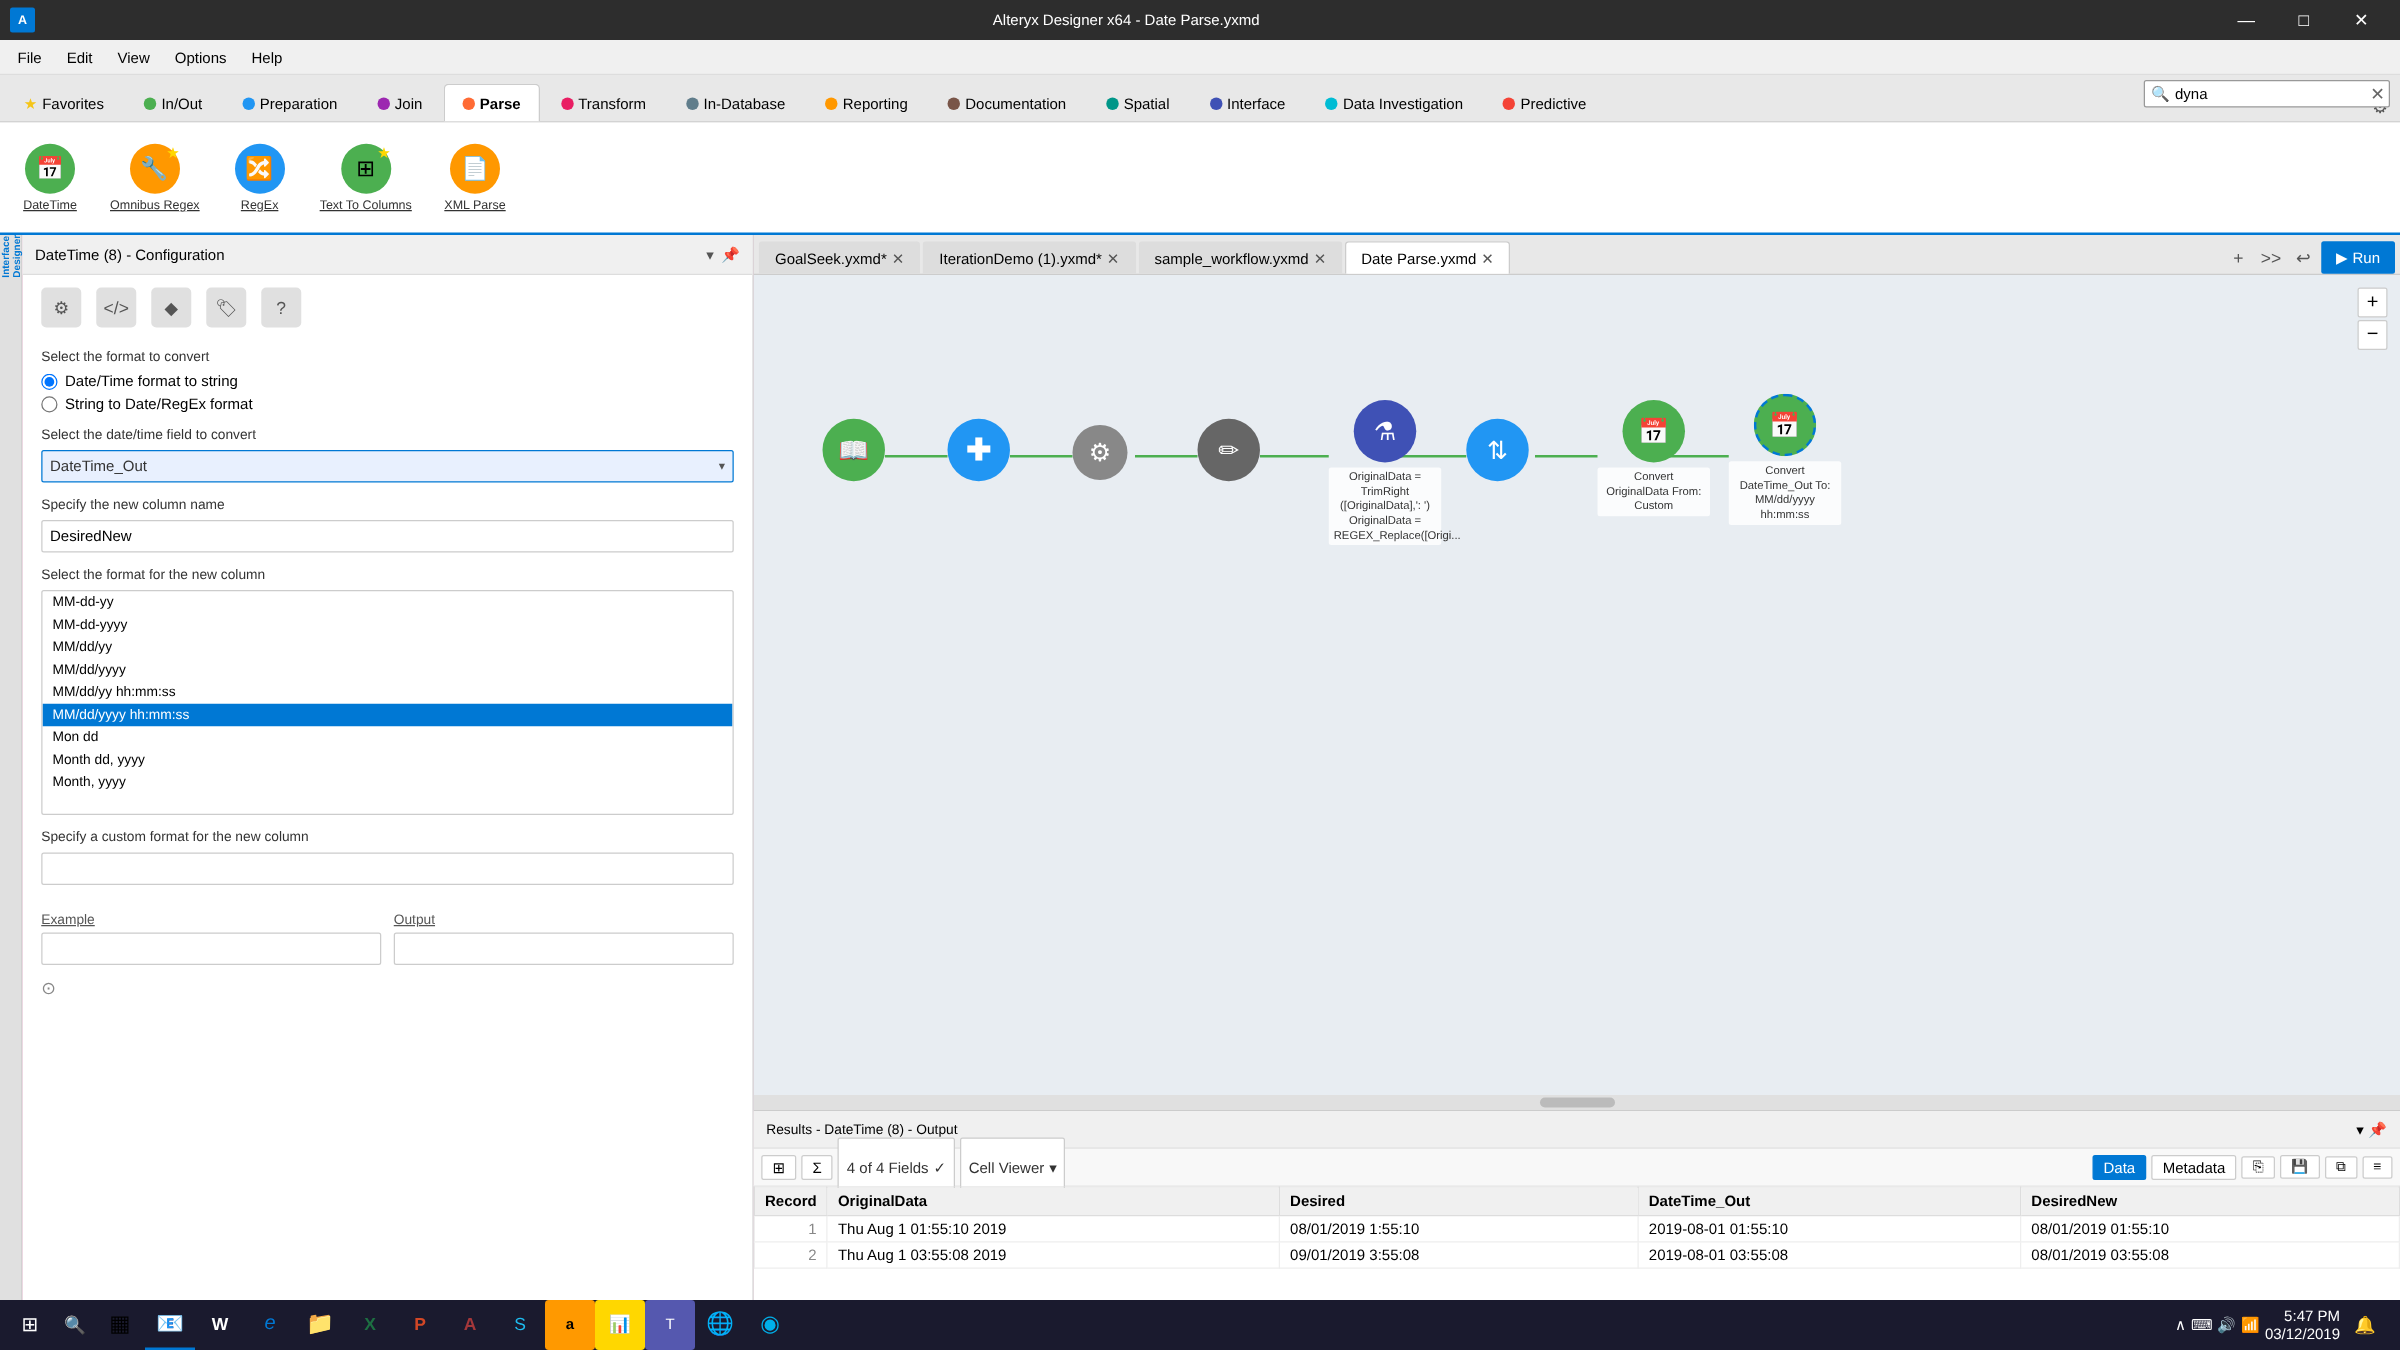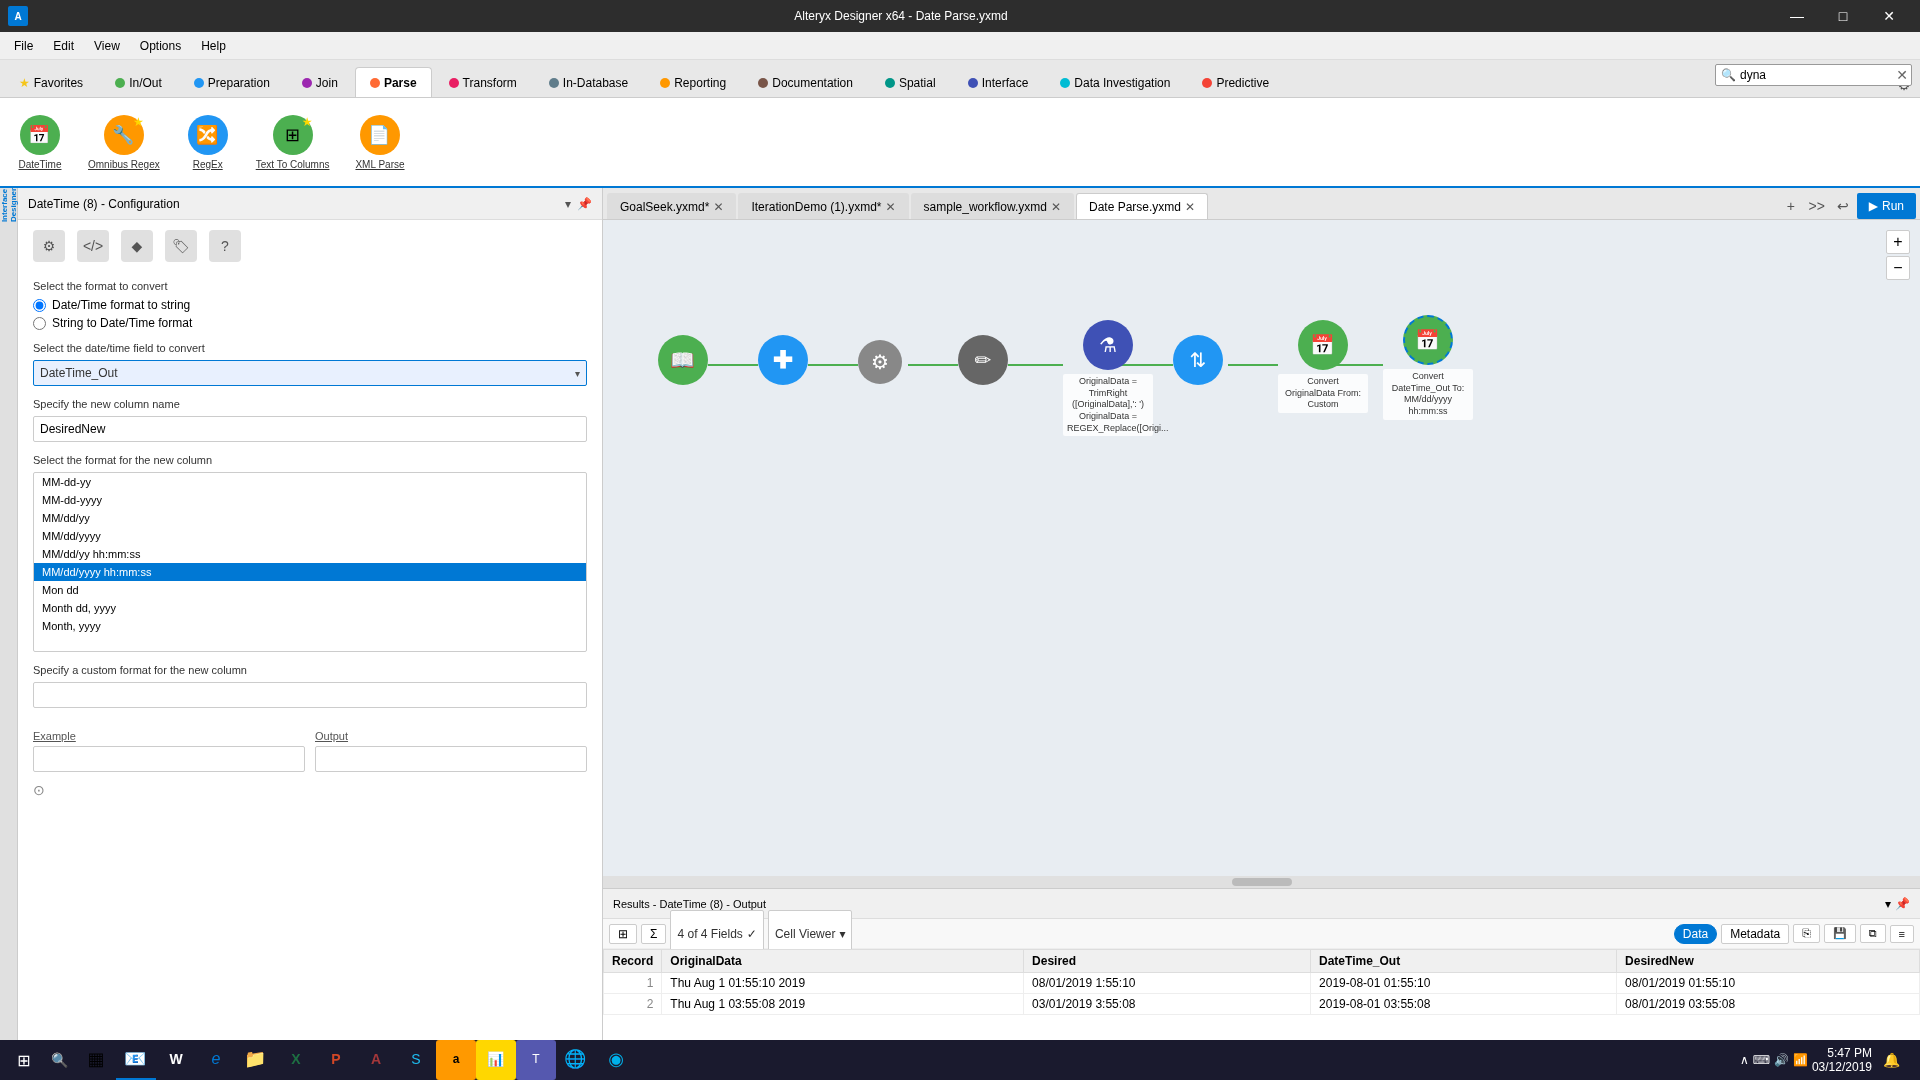--- a/index.html
+++ b/index.html
@@ -388,21 +388,21 @@
     }
     .results-btn {
       padding: 2px 8px;
       border: 1px solid #ccc;
       background: white;
       border-radius: 2px;
       cursor: pointer;
       font-size: 11px;
       display: flex; align-items: center; gap: 3px;
     }
-    .results-btn.active { background: #0078d4; color: white; border-color: #0078d4; border-radius: 10px; }
+    .results-btn.active { background: #0078d4; color: white; border-color: #0078d4; }
     .results-count {
       display: flex; align-items: center; gap: 4px;
       font-size: 11px; color: #333;
       padding: 16px 6px;
       border: 1px solid #ccc;
       border-radius: 2px;
       background: white;
     }
     .results-spacer { flex: 1; }
 
@@ -625,21 +625,21 @@
 
       <div class="config-group">
         <div class="config-label">Select the format to convert</div>
         <div class="radio-group">
           <label class="radio-item">
             <input type="radio" name="format_type" checked="" style="">
             <span>Date/Time format to string</span>
           </label>
           <label class="radio-item">
             <input type="radio" name="format_type" style="">
-            <span>String to Date/Time format</span>
+            <span>String to Date/RegEx format</span>
           </label>
         </div>
       </div>
 
       <div class="config-group">
         <div class="config-label">Select the date/time field to convert</div>
         <div class="dropdown-field">
           <span>DateTime_Out</span>
           <span class="arrow">▾</span>
         </div>
@@ -827,21 +827,21 @@
             <tr>
               <td class="row-num">1</td>
               <td>Thu Aug 1 01:55:10 2019</td>
               <td>08/01/2019 1:55:10</td>
               <td>2019-08-01 01:55:10</td>
               <td>08/01/2019 01:55:10</td>
             </tr>
             <tr>
               <td class="row-num">2</td>
               <td>Thu Aug 1 03:55:08 2019</td>
-              <td>03/01/2019 3:55:08</td>
+              <td>09/01/2019 3:55:08</td>
               <td>2019-08-01 03:55:08</td>
               <td>08/01/2019 03:55:08</td>
             </tr>
           </tbody>
         </table>
       </div>
     </div>
 
   </div>
 </div>

